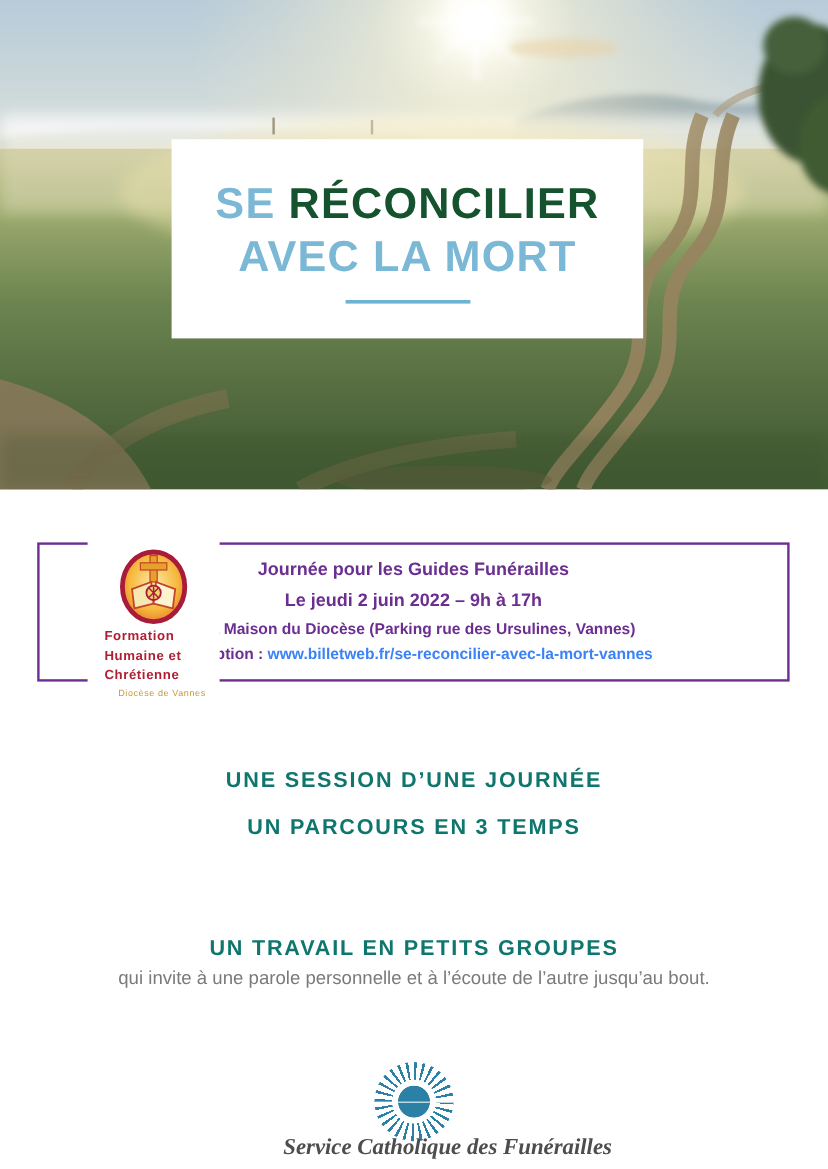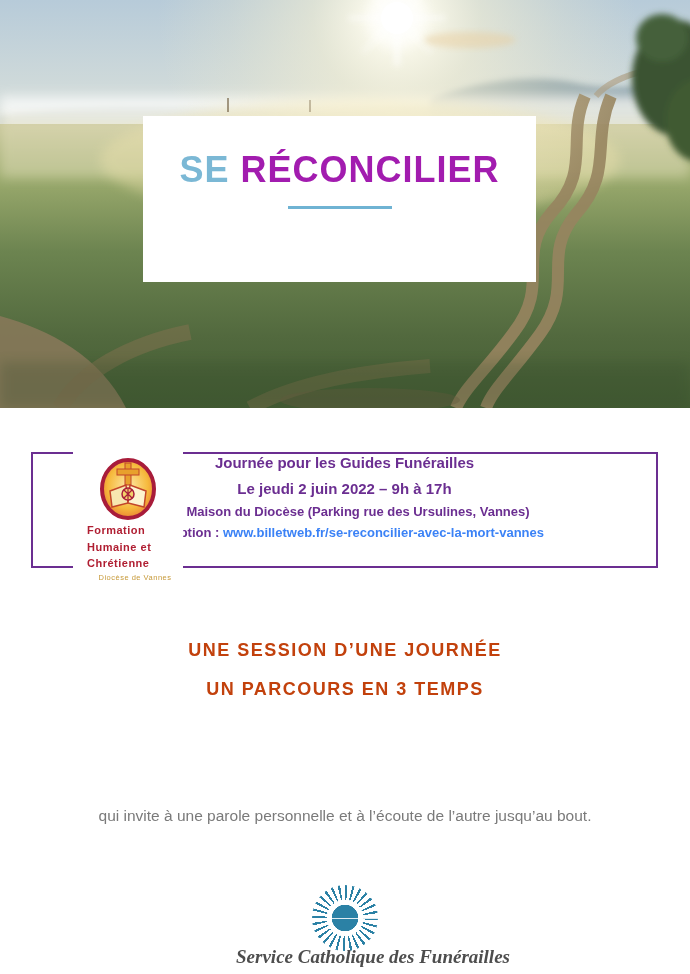--- a/index.html
+++ b/index.html
@@ -9,44 +9,44 @@
   
   .photo{position:absolute;left:0;top:0;width:690px;height:408px;}
   .photo svg{display:block;}
 
   
   .title-box{position:absolute;left:143px;top:116px;width:393px;height:166px;
              background:#ffffff;text-align:center;box-sizing:border-box;padding-top:32px;}
   .title-box h1{margin:0;font-size:36px;line-height:44px;font-weight:bold;
                 letter-spacing:1px;}
   .t-light{color:#7bb8d5;}
-  .t-dark{color:#a21caf;}
+  .t-dark{color:#14532d;}
   .title-underline{width:104px;height:3px;background:#6fb3d3;margin:14px auto 0 auto;}
 
   
   .info-box{position:absolute;left:31px;top:452px;width:627px;height:116px;
             border:2px solid #6b2e91;box-sizing:border-box;background:#fff;}
   .fhc-logo{position:absolute;left:40px;top:-6px;width:110px;background:#ffffff;
             padding:8px 0 2px 0;text-align:left;}
   .fhc-logo svg{display:block;margin:0 auto;}
   .fhc-name{margin:4px 0 0 14px;color:#b01e32;font-weight:bold;font-size:11px;
             line-height:12.5px;letter-spacing:0.5px;}
   .fhc-sub{margin:3px 0 0 14px;color:#c79a3a;font-size:7.5px;letter-spacing:0.5px;text-align:center;}
   .info-text{position:absolute;left:0;top:0;width:100%;text-align:center;
-             box-sizing:border-box;color:#6b2e91;}
+             box-sizing:border-box;padding-top:12px;color:#6b2e91;}
   .info-l1{font-size:15px;font-weight:bold;margin:0 0 9px 0;}
   .info-l2{font-size:15px;font-weight:bold;margin:0 0 7px 0;}
   .info-l3{font-size:13px;font-weight:bold;margin:0 0 6px 0;}
   .info-l4{font-size:13px;font-weight:bold;margin:0 0 4px 0;}
   .info-l5{font-size:13px;font-weight:bold;color:#2e74b5;margin:0;}
   .link-blue{color:#3b82f6;text-decoration:none;}
 
   
   .sec-h{position:absolute;left:0;width:100%;margin:0;text-align:center;
-         color:#c2410c;font-size:18px;font-weight:bold;letter-spacing:1.5px;}
+         color:#0f766e;font-size:18px;font-weight:bold;letter-spacing:1.5px;}
   .sec-p{position:absolute;left:45px;width:600px;margin:0;text-align:center;
          color:#7a7a7a;font-size:15.5px;line-height:22.5px;}
   .h-session{top:640px;}
   .h-parcours{top:679px;}
   .p-parcours{top:703px;}
   .h-travail{top:780px;}
   .p-travail{top:805px;}
 
   
   .sun{position:absolute;left:312px;top:885px;width:66px;height:66px;}
@@ -130,20 +130,21 @@
         <line x1="363" y1="-16" x2="431" y2="52" stroke-width="2"></line>
         <line x1="431" y1="-16" x2="363" y2="52" stroke-width="2"></line>
       </g>
       <circle cx="397" cy="18" r="30" fill="#ffffff" opacity="0.6" filter="url(#b6)"></circle>
       <circle cx="397" cy="18" r="16" fill="#ffffff"></circle>
       <ellipse cx="470" cy="40" rx="46" ry="8" fill="#e9cfa0" opacity="0.5" filter="url(#b3)"></ellipse>
     </svg>
 
     <div class="title-box">
       <h1><span class="t-light">SE</span> <span class="t-dark">RÉCONCILIER</span></h1>
+      <h1 class="t-light">AVEC LA MORT</h1>
       <div class="title-underline"></div>
     </div>
   </div>
 
   <div class="info-box">
     <div class="info-text">
       <p class="info-l1">Journée pour les Guides Funérailles</p>
       <p class="info-l2">Le jeudi 2 juin 2022 – 9h à 17h</p>
       <p class="info-l3">A la Maison du Diocèse (Parking rue des Ursulines, Vannes)</p>
       <p class="info-l4"><span>Inscription : </span><span class="link-blue">www.billetweb.fr/se-reconcilier-avec-la-mort-vannes</span></p>
@@ -172,20 +173,21 @@
       </svg>
       <div class="fhc-name">Formation</div>
       <div class="fhc-name">Humaine et</div>
       <div class="fhc-name">Chrétienne</div>
       <div class="fhc-sub">Diocèse de Vannes</div>
     </div>
   </div>
 
   <h2 class="sec-h h-session">UNE SESSION D’UNE JOURNÉE</h2>
   <h2 class="sec-h h-parcours">UN PARCOURS EN 3 TEMPS</h2>
+  <h2 class="sec-h h-travail">UN TRAVAIL EN PETITS GROUPES</h2>
   <p class="sec-p p-travail">qui invite à une parole personnelle et à l’écoute de l’autre jusqu’au bout.</p>
 
   <div class="sun">
     <div class="sun-rays"></div>
     <div class="sun-core"></div>
     <div class="sun-line"></div>
   </div>
   <p class="footer-org">Service Catholique des Funérailles</p>
 
 </div>

